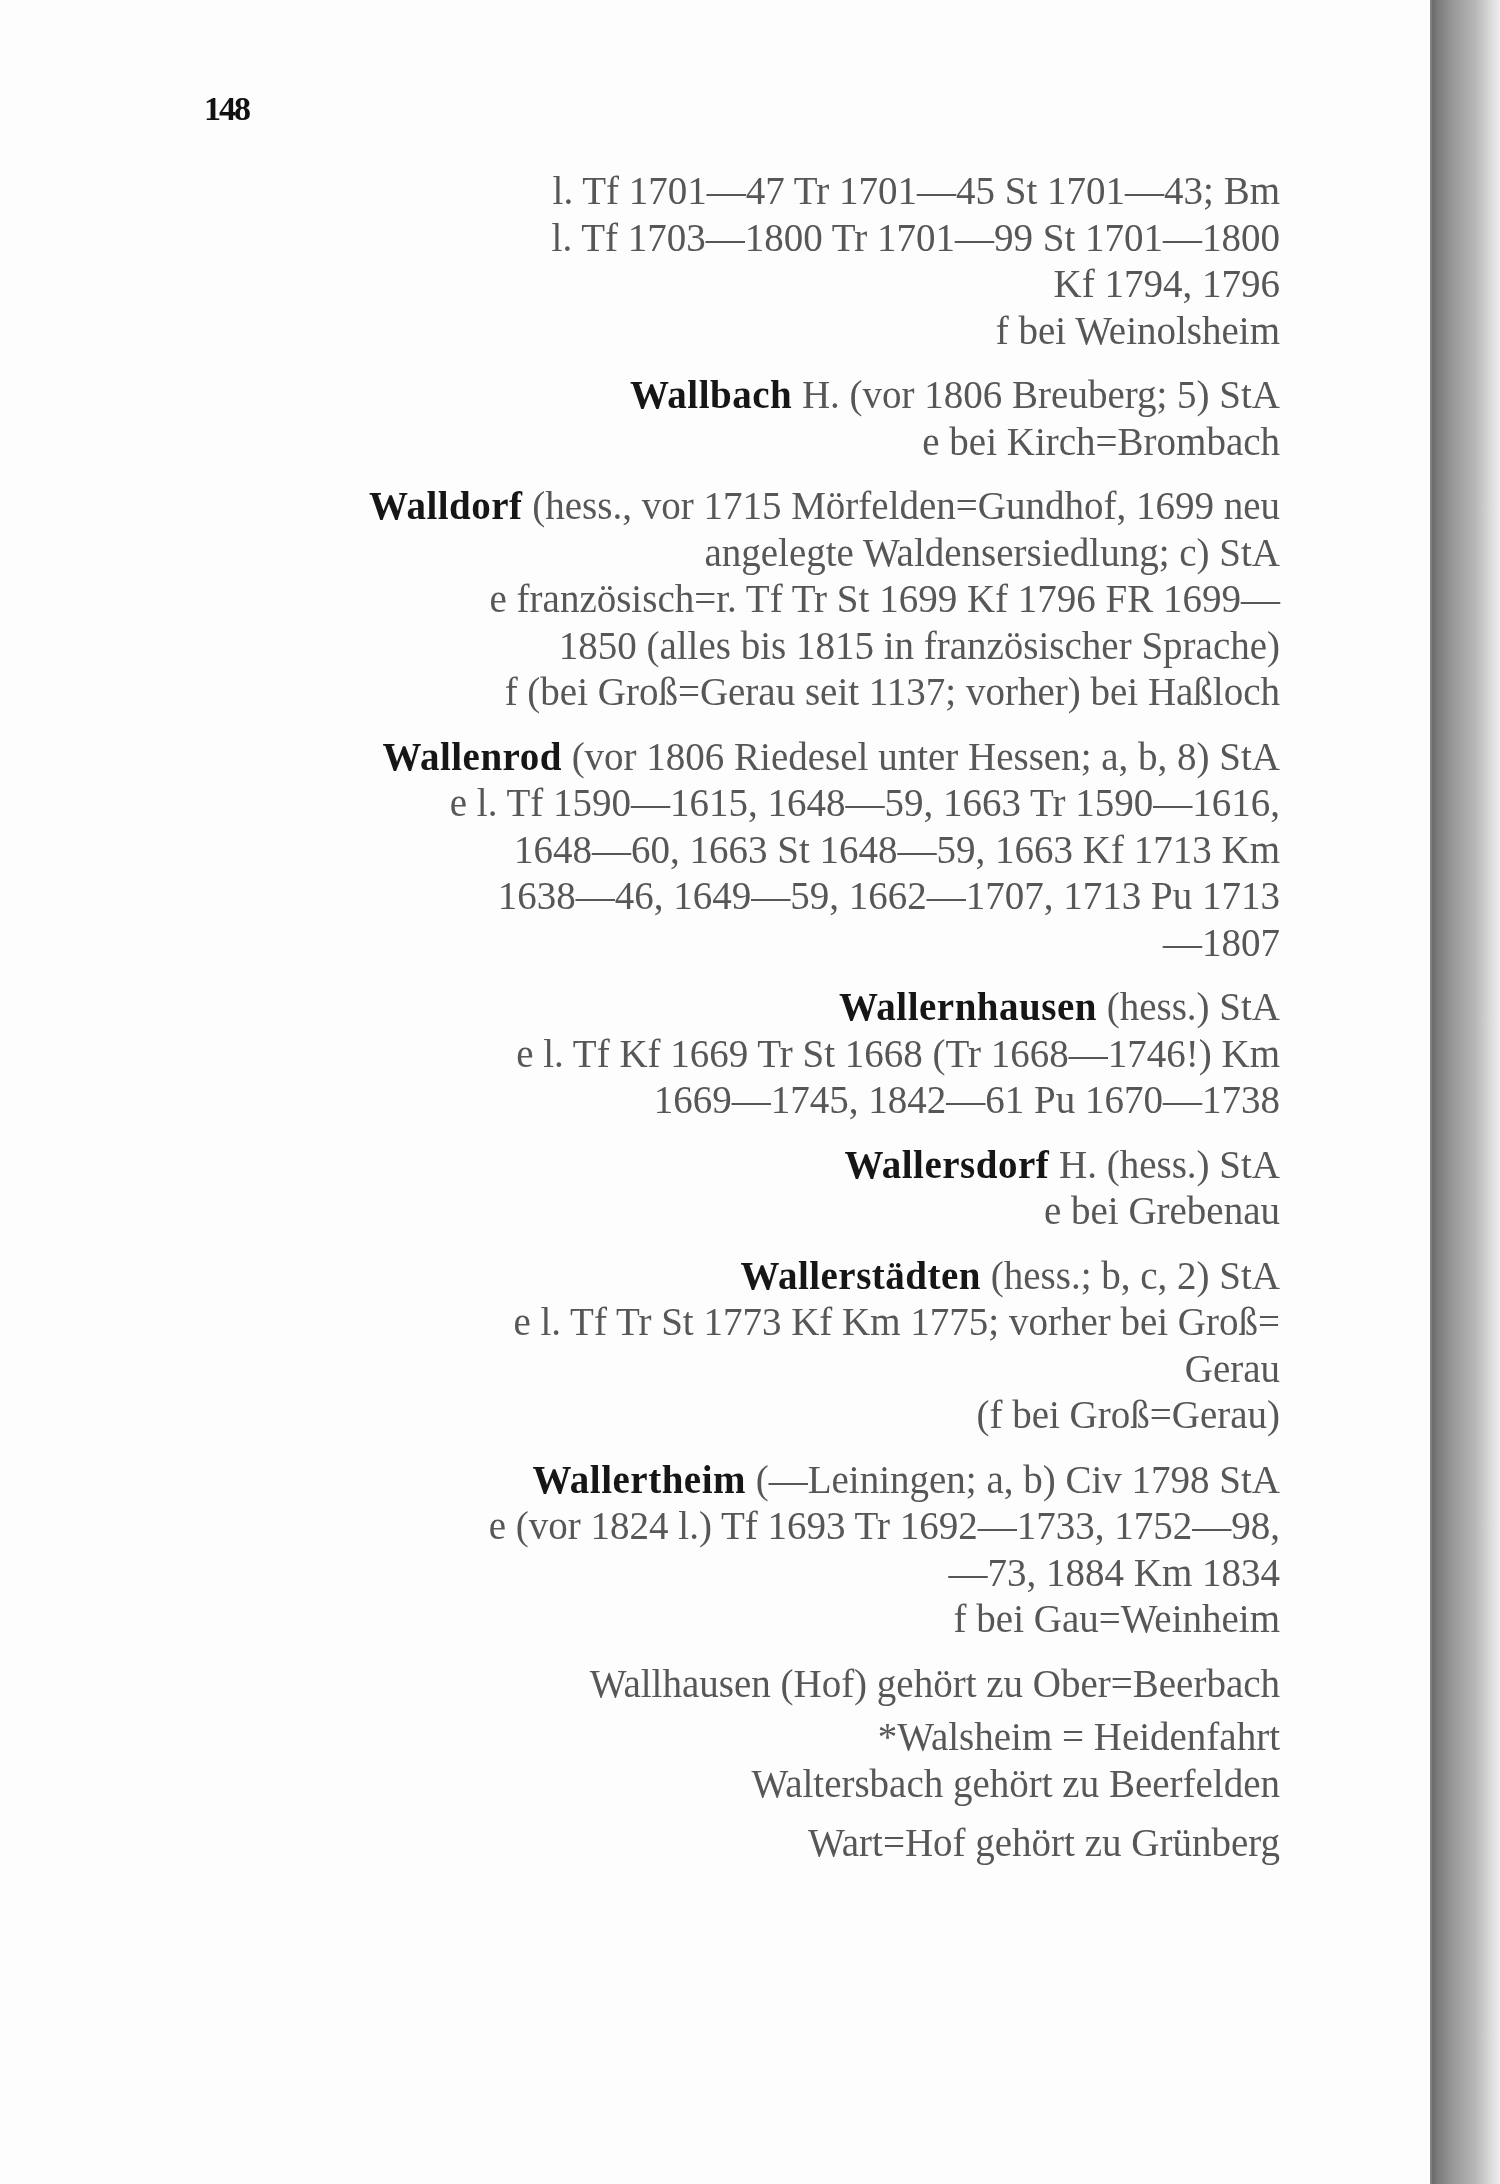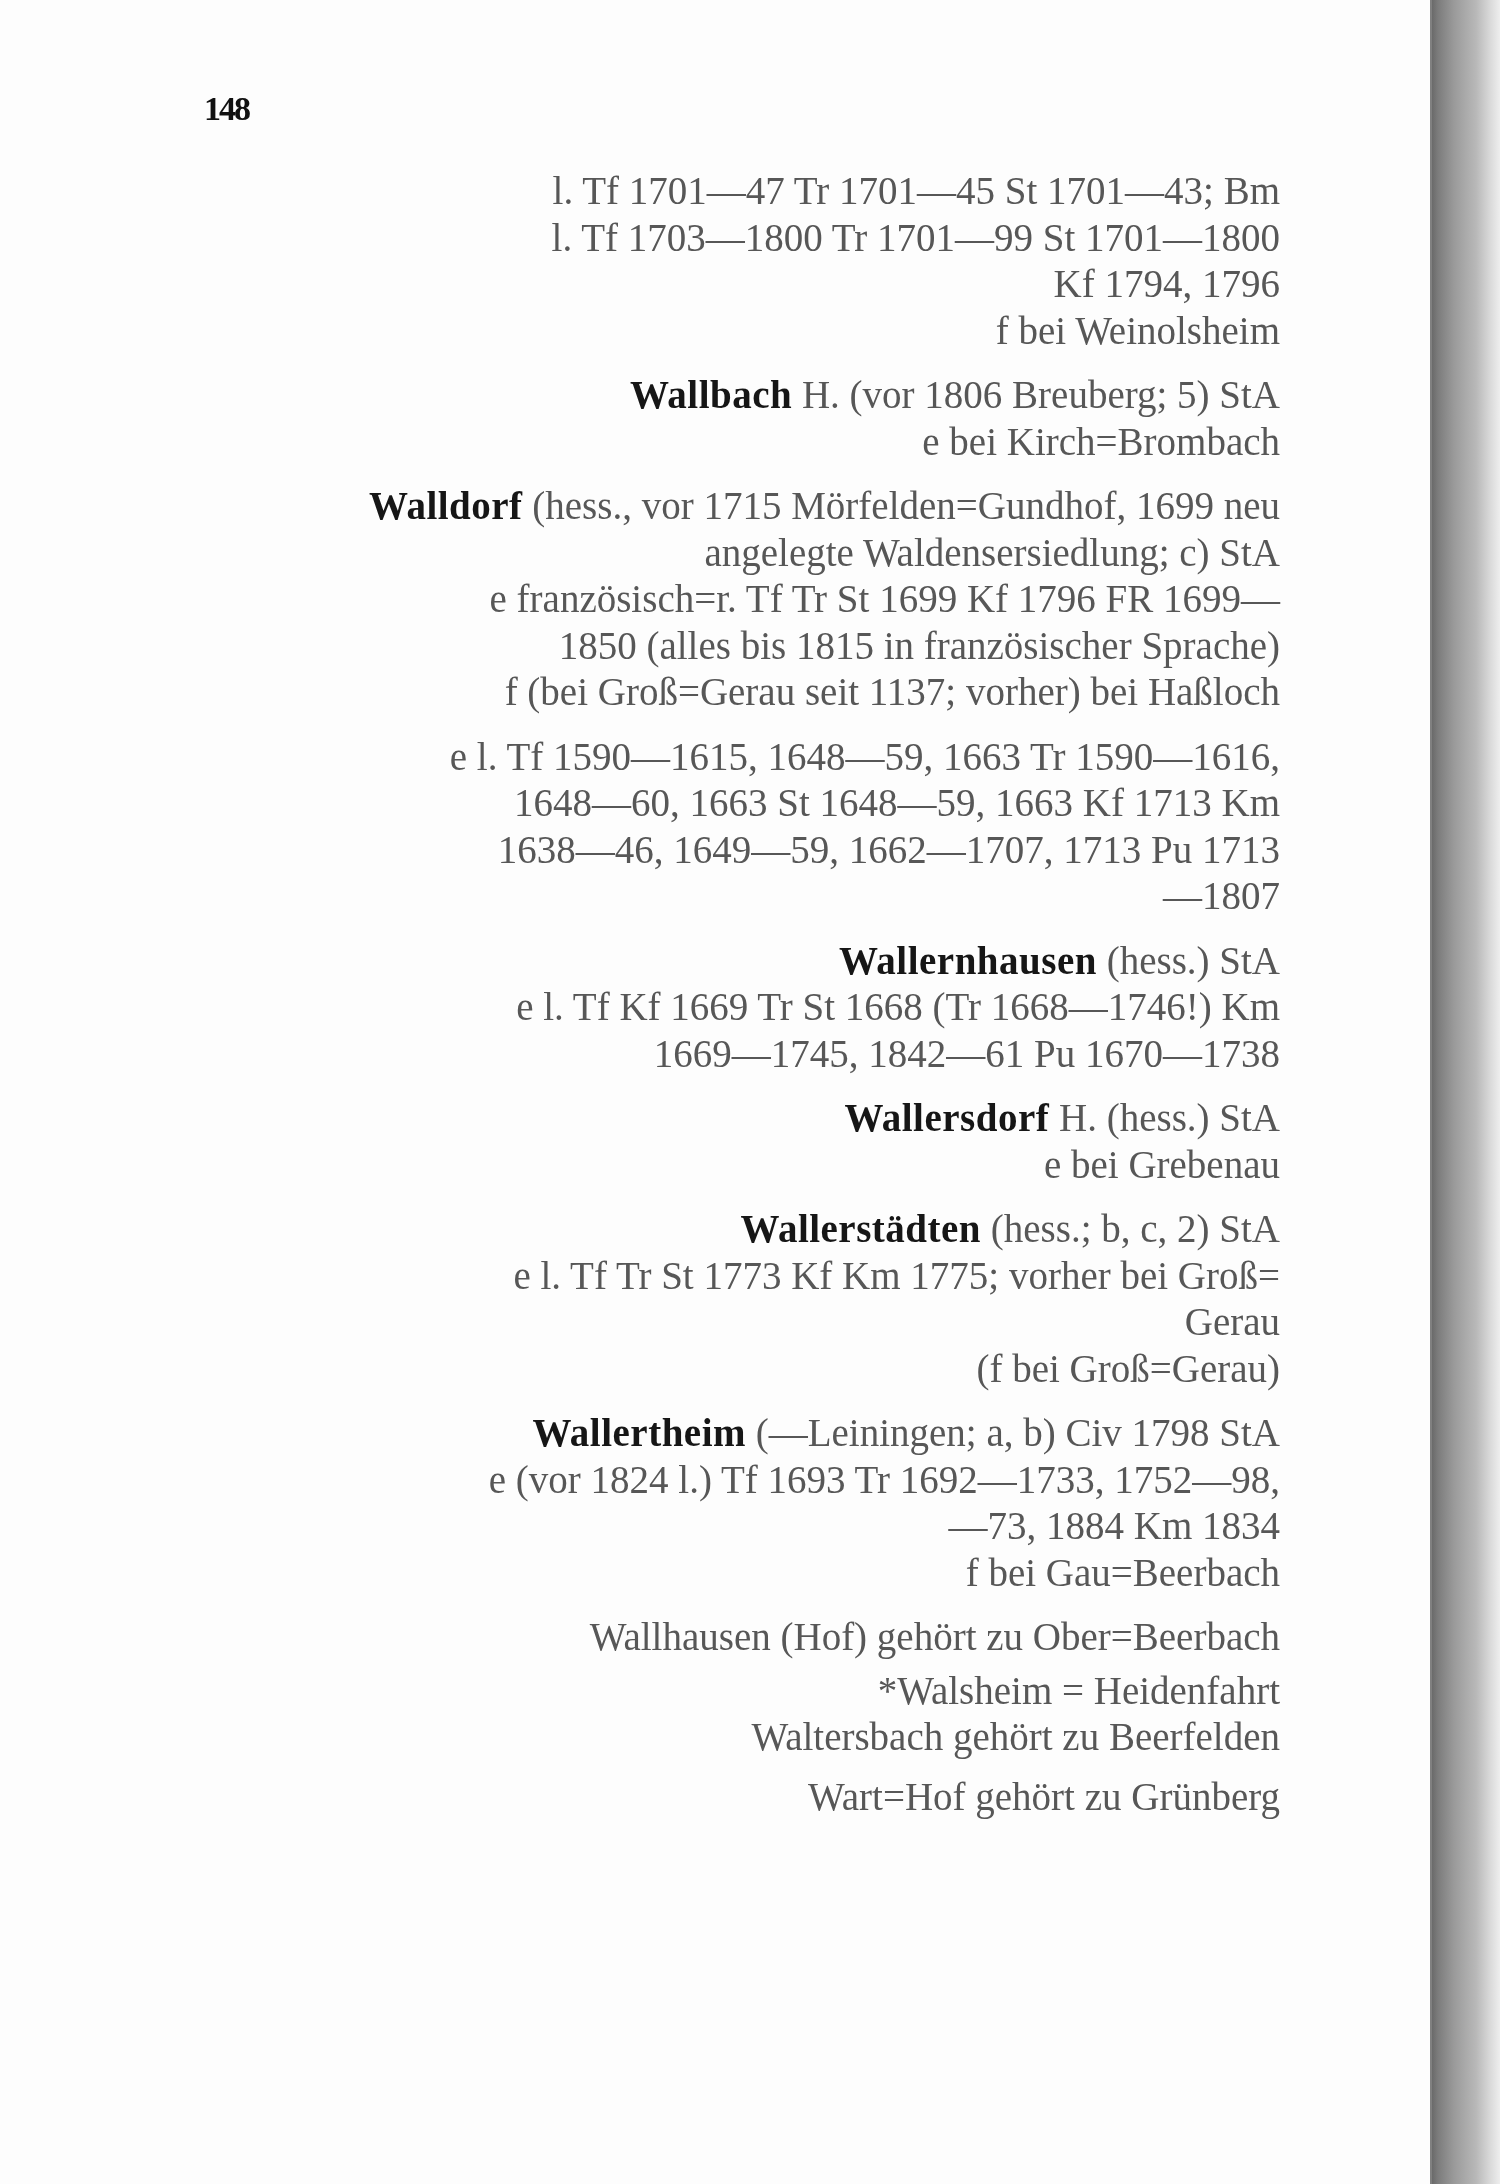--- a/index.html
+++ b/index.html
@@ -100,20 +100,21 @@
 
   <div class="entry">
     <span class="line l0"><span class="head">Walldorf</span><span> (hess., vor 1715 Mörfelden=Gundhof, 1699 neu</span></span>
     <span class="line l2">angelegte Waldensersiedlung; c) StA</span>
     <span class="line l1">e französisch=r. Tf Tr St 1699  Kf 1796  FR 1699—</span>
     <span class="line l2">1850 (alles bis 1815 in französischer Sprache)</span>
     <span class="line l1">f (bei Groß=Gerau seit 1137; vorher) bei Haßloch</span>
   </div>
 
   <div class="entry">
+    <span class="line l0"><span class="head">Wallenrod</span><span> (vor 1806 Riedesel unter Hessen; a, b, 8) StA</span></span>
     <span class="line l1">e l. Tf 1590—1615, 1648—59, 1663  Tr 1590—1616,</span>
     <span class="line l2">1648—60, 1663  St 1648—59, 1663  Kf 1713  Km</span>
     <span class="line l2">1638—46, 1649—59, 1662—1707, 1713  Pu 1713</span>
     <span class="line l2">—1807</span>
   </div>
 
   <div class="entry">
     <span class="line l0"><span class="head">Wallernhausen</span><span> (hess.) StA</span></span>
     <span class="line l1">e l. Tf Kf 1669  Tr St 1668 (Tr 1668—1746!)  Km</span>
     <span class="line l2">1669—1745, 1842—61  Pu 1670—1738</span>
@@ -128,21 +129,21 @@
     <span class="line l0"><span class="head">Wallerstädten</span><span> (hess.; b, c, 2) StA</span></span>
     <span class="line l1">e l. Tf Tr St 1773  Kf Km 1775; vorher bei Groß=</span>
     <span class="line l2">Gerau</span>
     <span class="line l1">(f bei Groß=Gerau)</span>
   </div>
 
   <div class="entry">
     <span class="line l0"><span class="head">Wallertheim</span><span> (—Leiningen; a, b) Civ 1798 StA</span></span>
     <span class="line l1">e (vor 1824 l.) Tf 1693  Tr 1692—1733, 1752—98,</span>
     <span class="line l2">—73, 1884  Km 1834</span>
-    <span class="line l1">f bei Gau=Beerbach</span>
+    <span class="line l1">f bei Gau=Weinheim</span>
   </div>
 
   <div class="entry tight">
     <span class="line l0" style="margin-bottom:7px">Wallhausen (Hof) gehört zu Ober=Beerbach</span>
     <span class="line l0" style="">*Walsheim = Heidenfahrt</span>
     <span class="line l0" style="margin-bottom:13px">Waltersbach gehört zu Beerfelden</span>
     <span class="line l0">Wart=Hof gehört zu Grünberg</span>
   </div>
 
 </div>

